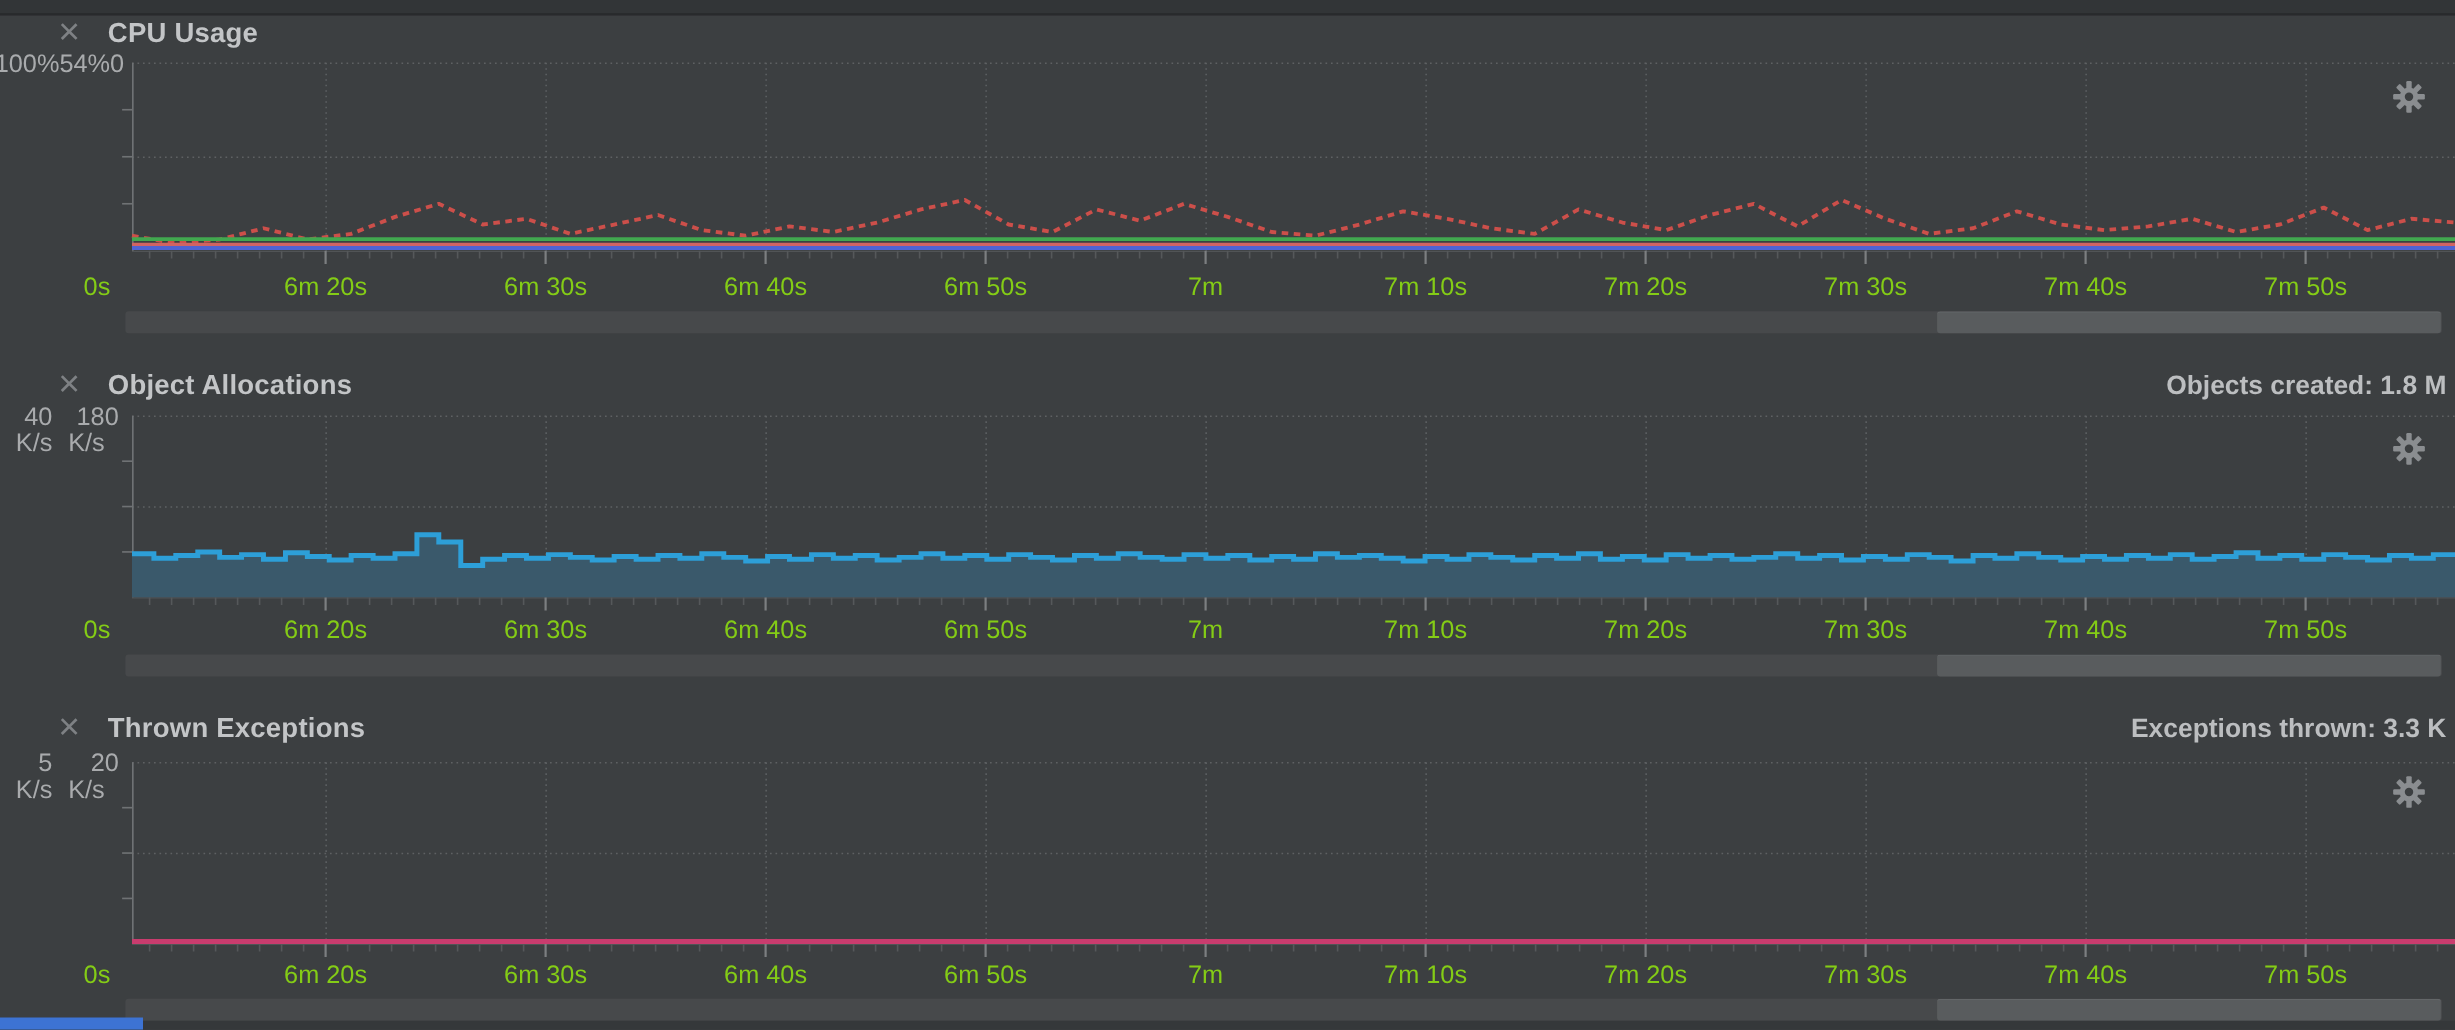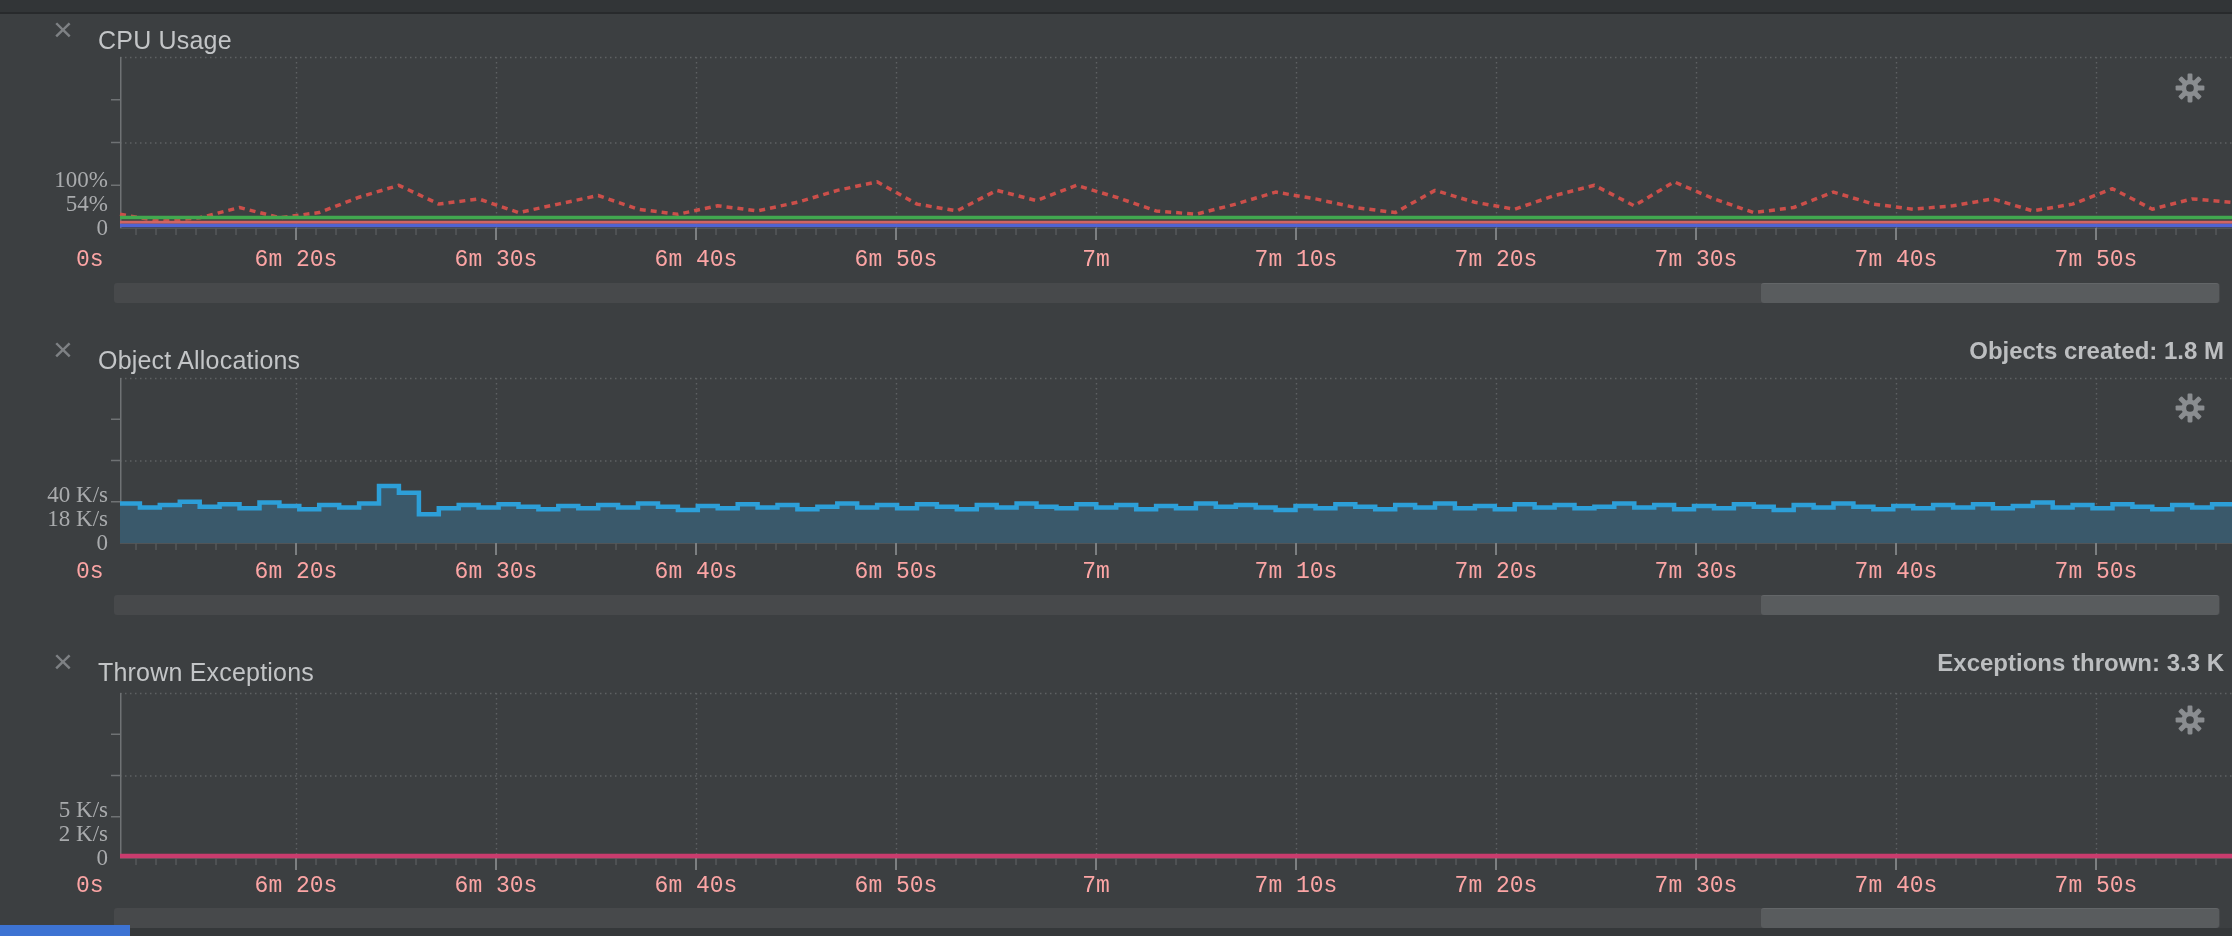--- a/index.html
+++ b/index.html
@@ -15,43 +15,43 @@
   }
   .panel{position:absolute;left:0;width:2232px;}
   .panel-header{position:absolute;left:0;top:var(--head-top);width:2232px;height:34px;}
   .close-btn{
     position:absolute;left:46px;top:-4px;width:34px;height:34px;
     color:#7e8184;font-size:34px;line-height:34px;text-align:center;cursor:pointer;
     font-weight:400;
   }
   .panel-title{
     position:absolute;left:98px;top:0;
-    color:#c3c5c7;font-size:25px;font-weight:normal;letter-spacing:.2px;margin-top:10px;
+    color:#c3c5c7;font-size:25px;font-weight:bold;letter-spacing:.2px;
   }
   .panel-badge{
     position:absolute;right:8px;top:1px;
     color:#bcbec0;font-size:24px;font-weight:700;
   }
   .gear-btn{position:absolute;right:26px;top:var(--gear-top);width:32px;height:32px;cursor:pointer;}
   .chart{
     position:absolute;left:120px;top:var(--plot-top);
     overflow:visible;display:block;
   }
   .ylabels{
     position:absolute;left:0;top:calc(var(--plot-top) - 12px);width:108px;
     height:calc(var(--plot-h) + 24px);
-    display:flex;flex-direction:column;justify-content:flex-end;font-family:Liberation Serif, serif;
+    display:flex;flex-direction:row;justify-content:center;
   }
   .ylabels span{
     display:block;text-align:right;color:#a9abad;font-size:23px;line-height:24px;
   }
   .xlabels{position:absolute;left:0;top:var(--xrow);width:2232px;height:28px;}
   .xlabels span{
     position:absolute;top:0;transform:translateX(-50%);
-    color:#fca5a5;font-size:23px;line-height:28px;white-space:nowrap;font-family:Liberation Mono, monospace;
+    color:#84cc16;font-size:23px;line-height:28px;white-space:nowrap;
   }
   .xlabels span.first{transform:none;}
   .scrollbar{
     position:absolute;left:114px;top:var(--sb-top);width:2106px;height:20px;
     background:#47494b;border-radius:3px;
   }
   .scroll-thumb{
     position:absolute;left:1647px;top:0;width:458px;height:20px;
     background:#595c5e;border-radius:3px;border-top:1px solid #636668;box-sizing:border-box;
   }

